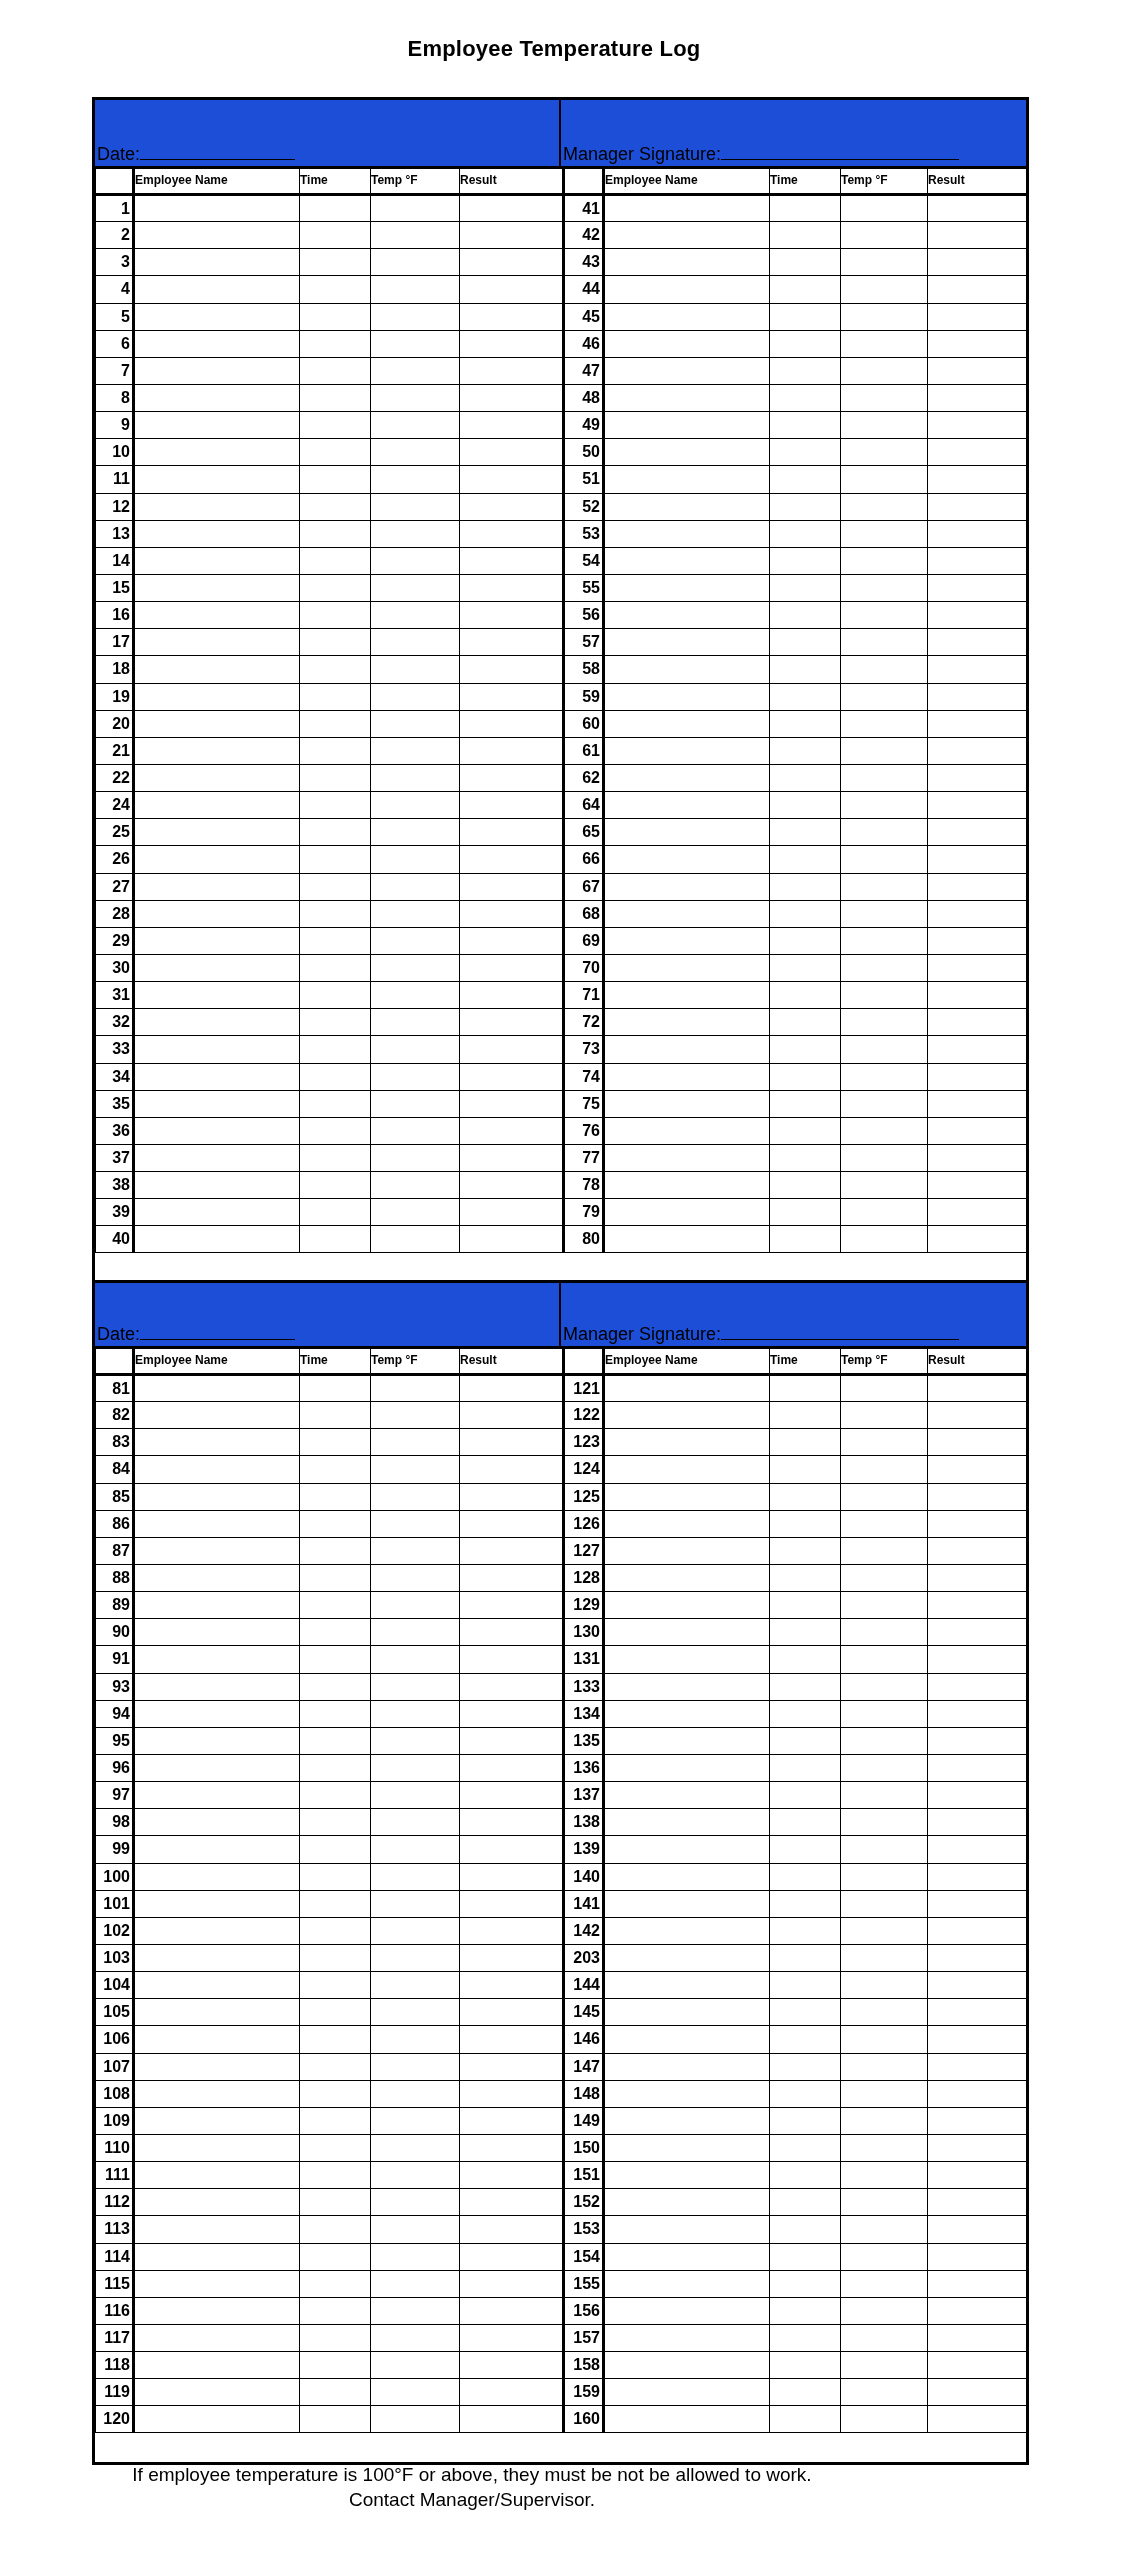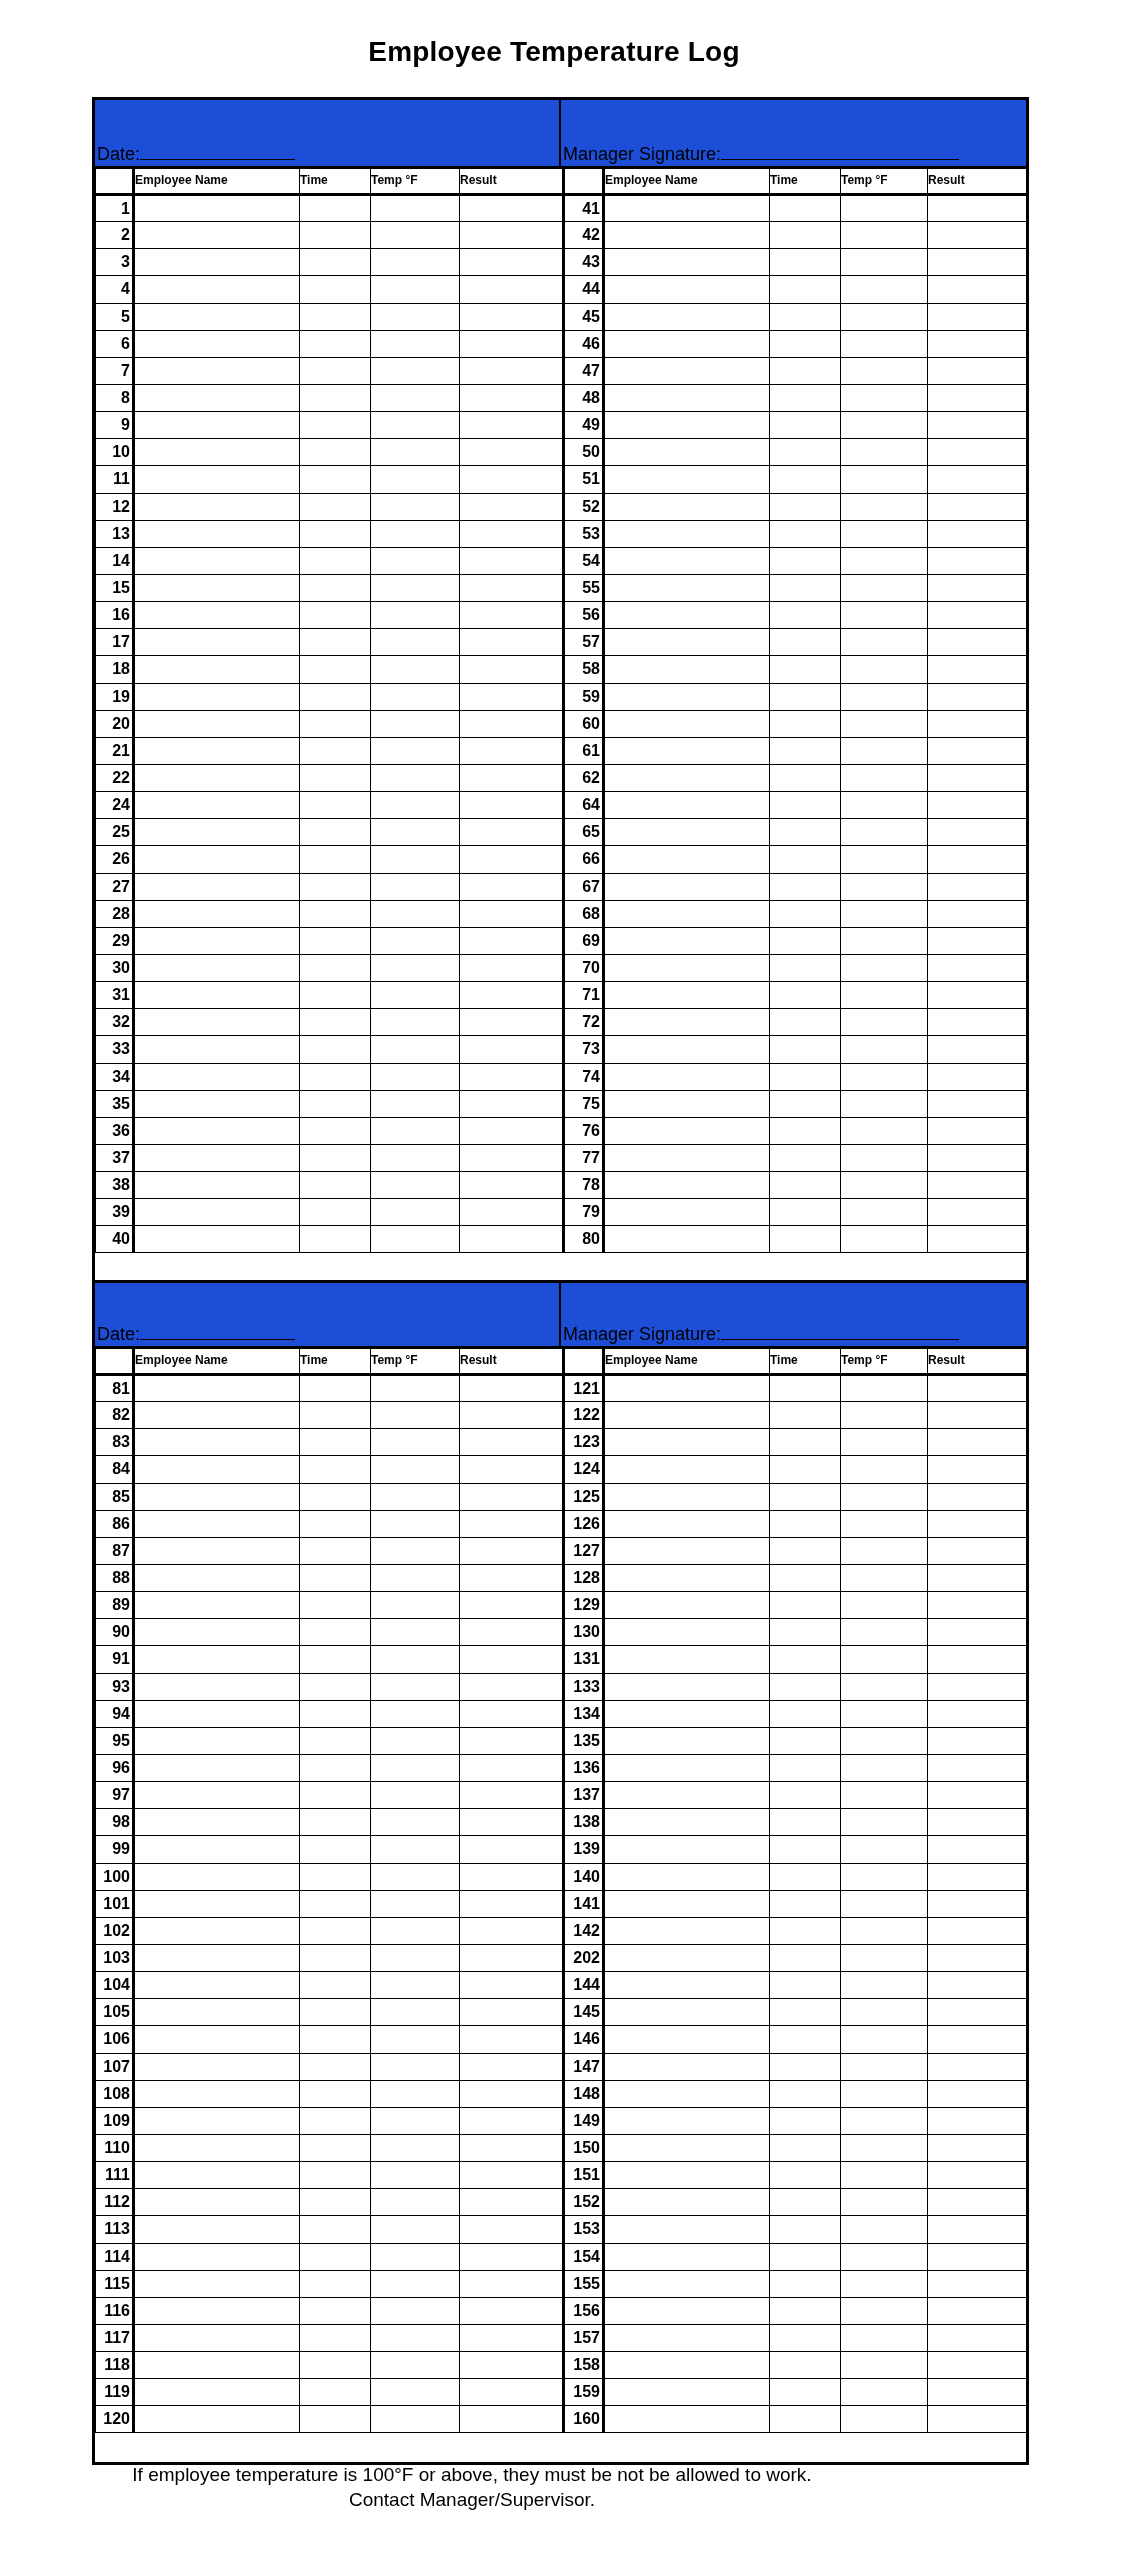--- a/index.html
+++ b/index.html
@@ -1,19 +1,19 @@
 <!DOCTYPE html>
 <html><head>
 <meta charset="utf-8">
 <style>
   html, body { margin:0; padding:0; background:#ffffff; }
   body { width:1121px; height:2560px; position:relative; overflow:hidden;
          font-family:"Liberation Sans", "DejaVu Sans", sans-serif; color:#000; }
   .title { position:absolute; left:0; width:1108px; top:36px; text-align:center;
-           font-size:28px; font-weight:bold; letter-spacing:0.2px; }
+           font-size:22px; font-weight:bold; letter-spacing:0.2px; }
   .sheet { position:absolute; left:92px; width:937px; border:3px solid #000; box-sizing:border-box; }
   .band { position:absolute; left:0; right:0; top:0; background:#1d4ed8; border-bottom:3px solid #000; box-sizing:border-box; }
   .band .half { position:absolute; top:0; bottom:0; }
   .band .half.left { left:0; width:466px; border-right:2px solid #000; box-sizing:border-box; }
   .band .half.right { left:466px; right:0;border-radius:10px; }
   .band .lbl { position:absolute; left:2px; bottom:1px; font-size:18px; white-space:nowrap; }
   .band .line { display:inline-block; border-bottom:1.5px solid #000; height:15px; vertical-align:baseline; }
   table.grid { position:absolute; left:0; border-collapse:collapse; table-layout:fixed; width:931px; }
   table.grid td, table.grid th { border:1.5px solid #000; padding:0; box-sizing:border-box; overflow:hidden; }
   table.grid th { font-size:12px; font-weight:bold; text-align:left; height:28px; }
@@ -831,21 +831,21 @@
           <td></td>
           <td></td>
           <td></td>
         </tr>
         <tr>
           <td class="num">103</td>
           <td></td>
           <td></td>
           <td></td>
           <td></td>
-          <td class="num mid">202</td>
+          <td class="num mid">203</td>
           <td></td>
           <td></td>
           <td></td>
           <td></td>
         </tr>
         <tr>
           <td class="num">104</td>
           <td></td>
           <td></td>
           <td></td>

